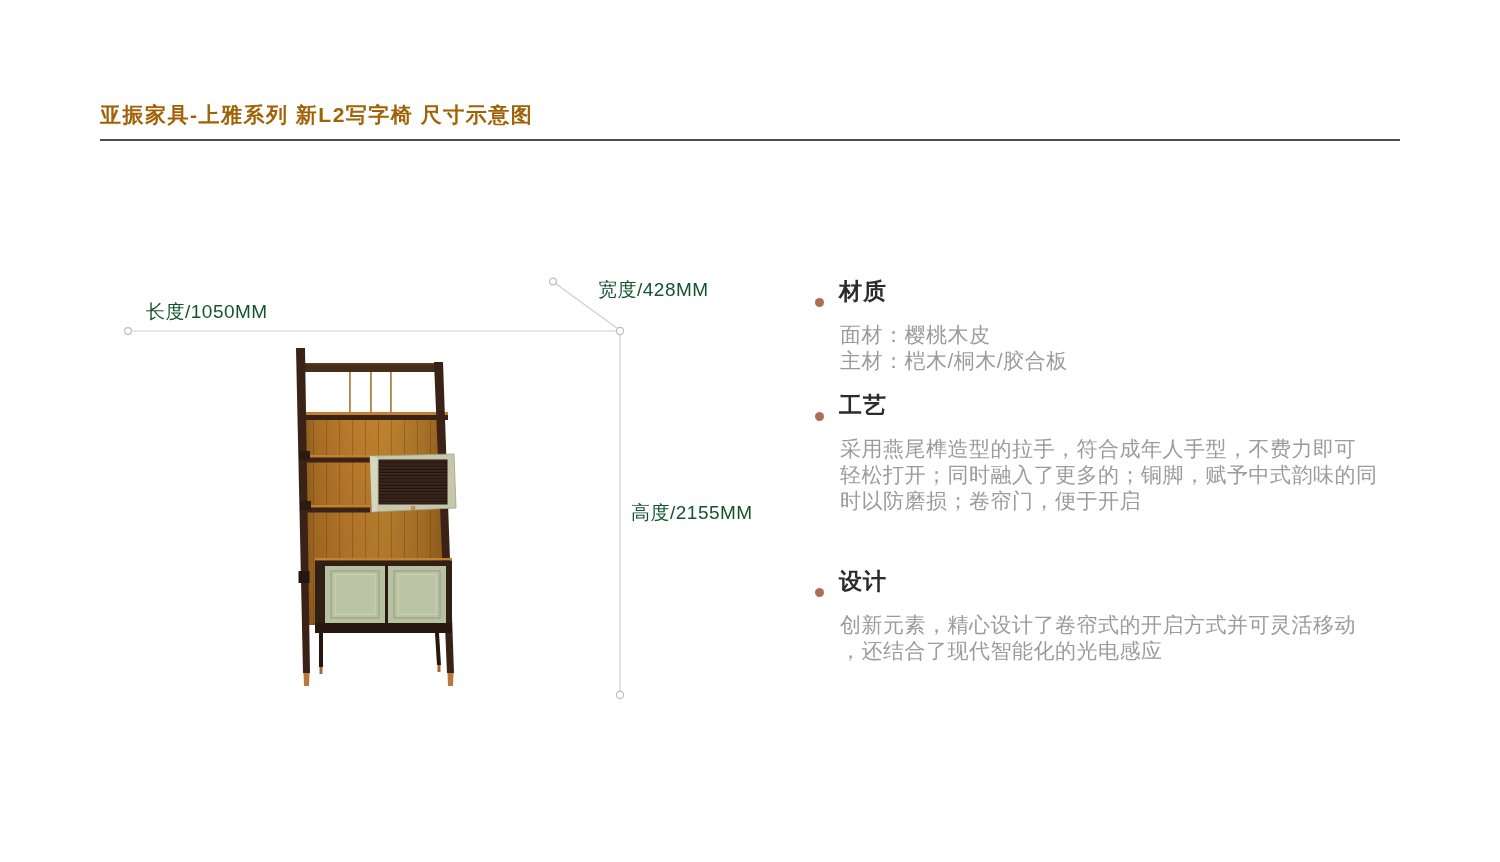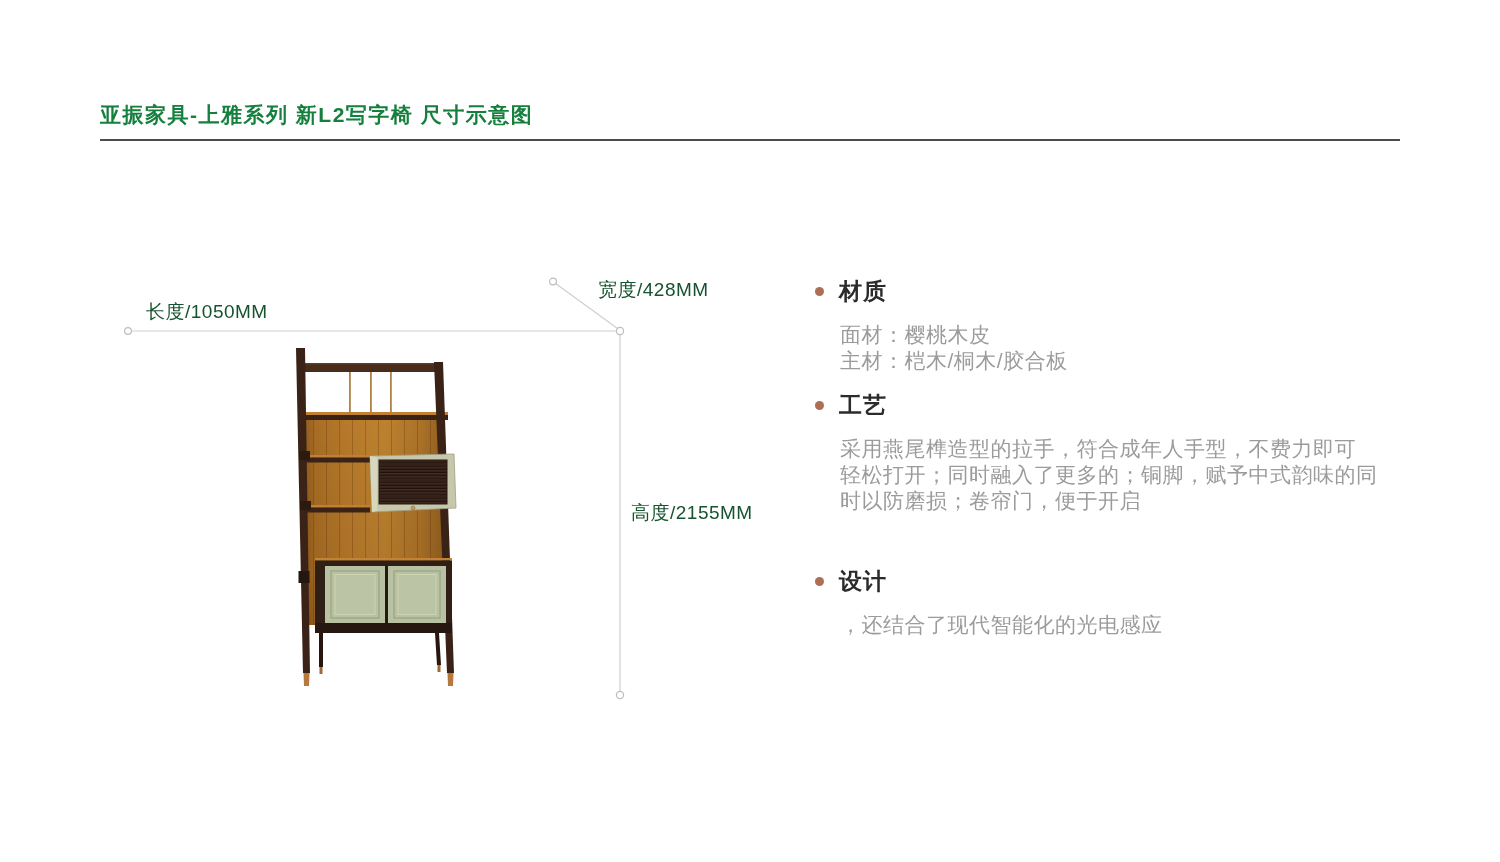--- a/index.html
+++ b/index.html
@@ -2,38 +2,38 @@
 <html><head>
 <meta charset="utf-8">
 <style>
   html,body{margin:0;padding:0;background:#ffffff;}
   .canvas{
     position:relative;width:1500px;height:862px;background:#ffffff;overflow:hidden;
     font-family:"Liberation Sans",sans-serif;
   }
   .page-title{
     position:absolute;left:100px;top:101px;margin:0;
-    font-size:21px;font-weight:600;color:#15803d;letter-spacing:1.5px;white-space:pre;
+    font-size:21px;font-weight:600;color:#a16207;letter-spacing:1.5px;white-space:pre;
   }
   .divider{
     position:absolute;left:100px;top:139px;width:1300px;height:1.5px;background:#4d4d4d;
   }
   .dims-svg{position:absolute;left:100px;top:270px;}
   .dim-label{
     position:absolute;font-size:19px;color:#14532d;letter-spacing:.5px;white-space:nowrap;
   }
   .dim-label.length{left:146px;top:299px;}
   .dim-label.width{left:598px;top:277px;}
   .dim-label.height{left:631px;top:500px;}
   .furniture-svg{position:absolute;left:275px;top:345px;}
   .spec-section{position:absolute;left:815px;width:610px;}
   .spec-section.s1{top:276px;}
   .spec-section.s2{top:390px;}
   .spec-section.s3{top:532px;margin-top:34px;}
-  .spec-head{display:flex;align-items:center;}
+  .spec-head{display:flex;align-items:flex-end;}
   .bullet{
     width:9px;height:9px;border-radius:50%;background:#ad6e55;display:inline-block;
     margin-right:15px;flex:0 0 auto;
   }
   .spec-head h2{
     margin:0;font-size:23px;font-weight:600;color:#2b2b2b;letter-spacing:1px;
   }
   .spec-lines{
     margin:15px 0 0 25px;font-size:21px;color:#9b9b9b;line-height:26px;letter-spacing:.5px;
   }
@@ -167,17 +167,18 @@
       <div>时以防磨损；卷帘门，便于开启</div>
     </div>
   </div>
 
   <div class="spec-section s3">
     <div class="spec-head">
       <span class="bullet"></span>
       <h2>设计</h2>
     </div>
     <div class="spec-lines">
+      <div>创新元素，精心设计了卷帘式的开启方式并可灵活移动</div>
       <div>，还结合了现代智能化的光电感应</div>
     </div>
   </div>
 
 </div>
 
 </body></html>

